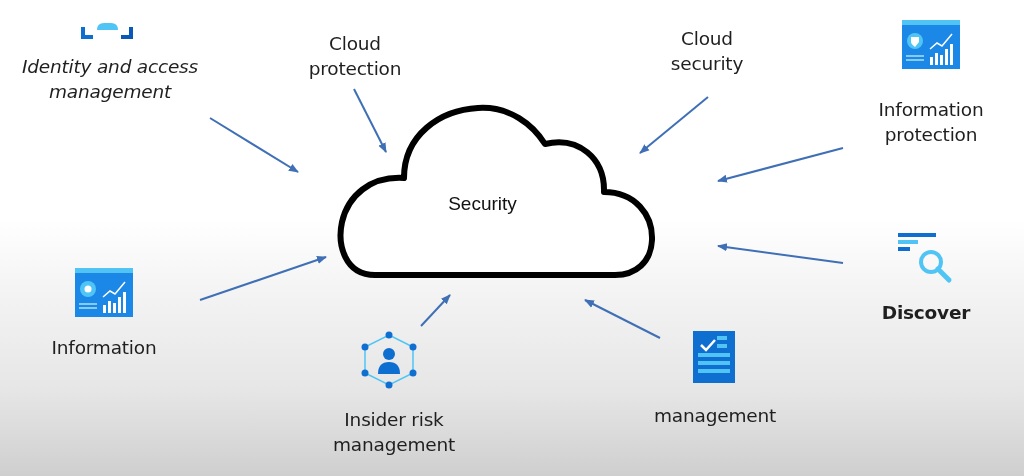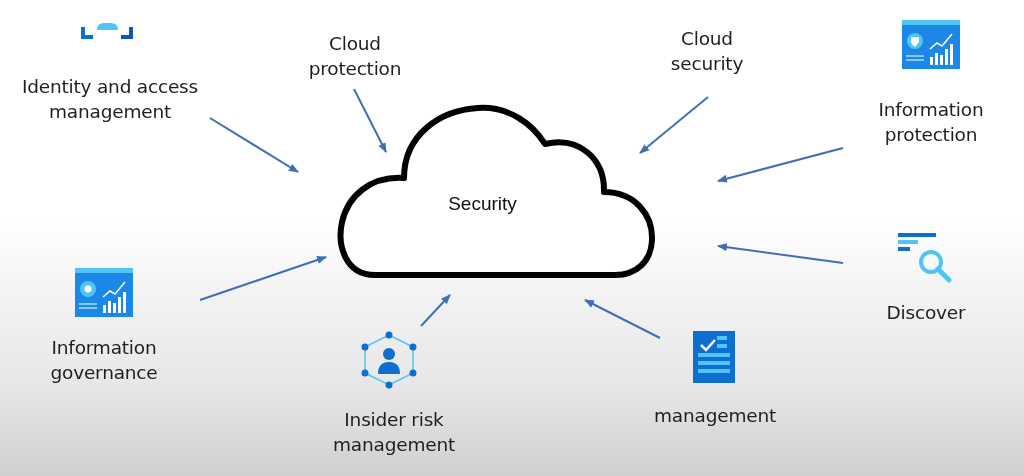--- a/index.html
+++ b/index.html
@@ -111,42 +111,41 @@
     <circle cx="389" cy="385" r="3.5" fill="#0f6fd0"></circle>
     <circle cx="365" cy="373" r="3.5" fill="#0f6fd0"></circle>
     <circle cx="365" cy="347" r="3.5" fill="#0f6fd0"></circle>
     <circle cx="389" cy="354" r="6" fill="#0f6fd0"></circle>
     <path d="M378 374 Q378 362 389 362 Q400 362 400 374 Z" fill="#0f6fd0"></path>
   </g>
 </svg>
 
 <div class="center-label">Security</div>
 
-<div class="label" style="left:10px; top:74px; width:200px;">
+<div class="label" style="left:10px; top:54px; width:200px;font-style:italic;">
   <span>Identity and access</span>
   <span>management</span>
 </div>
 <div class="label" style="left:298px; top:31px; width:114px;">
   <span>Cloud</span>
   <span>protection</span>
 </div>
 <div class="label" style="left:652px; top:26px; width:110px;">
   <span>Cloud</span>
   <span>security</span>
 </div>
 <div class="label" style="left:862px; top:97px; width:138px;">
   <span>Information</span>
   <span>protection</span>
 </div>
-<div class="label" style="left:858px; top:300px; width:136px;">
+<div class="label" style="left:858px; top:300px; width:136px;font-weight:bold;">
   <span>Discover</span>
 </div>
 <div class="label" style="left:645px; top:403px; width:140px;">
   <span>management</span>
 </div>
 <div class="label" style="left:324px; top:407px; width:140px;">
   <span>Insider risk</span>
   <span>management</span>
 </div>
 <div class="label" style="left:36px; top:335px; width:136px;">
   <span>Information</span>
-  <span>governance</span>
 </div>
 
 </body></html>

